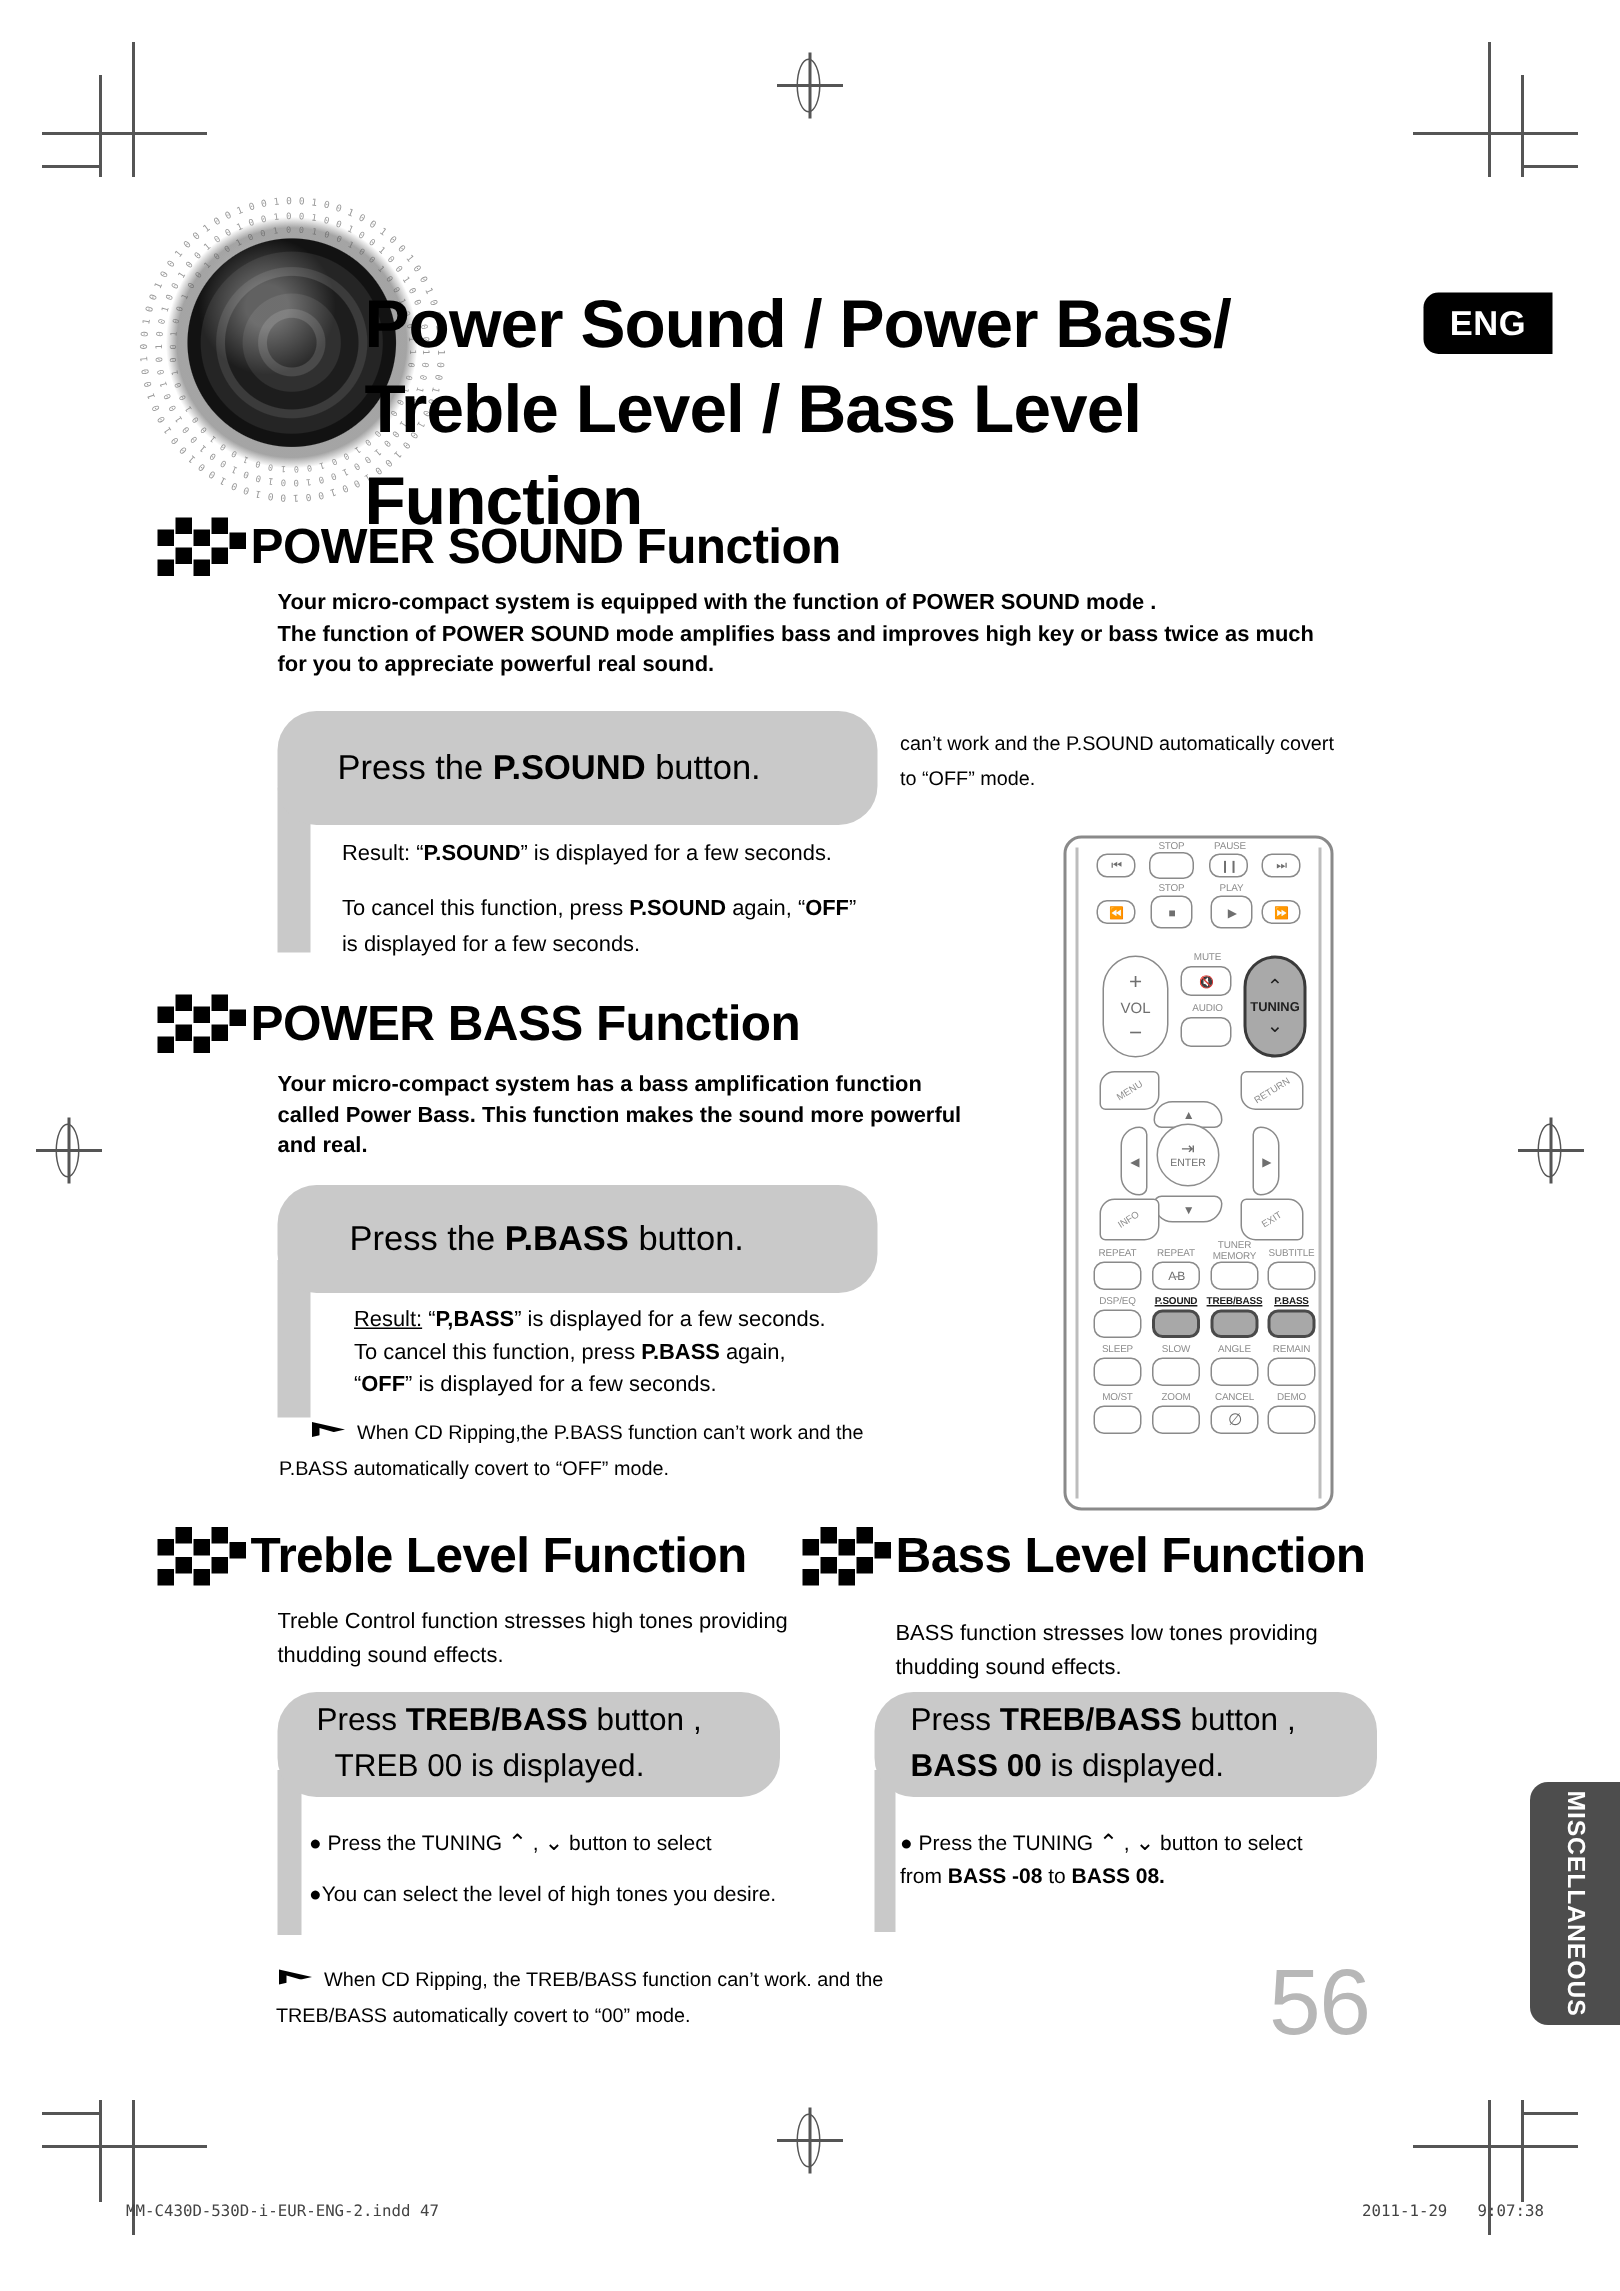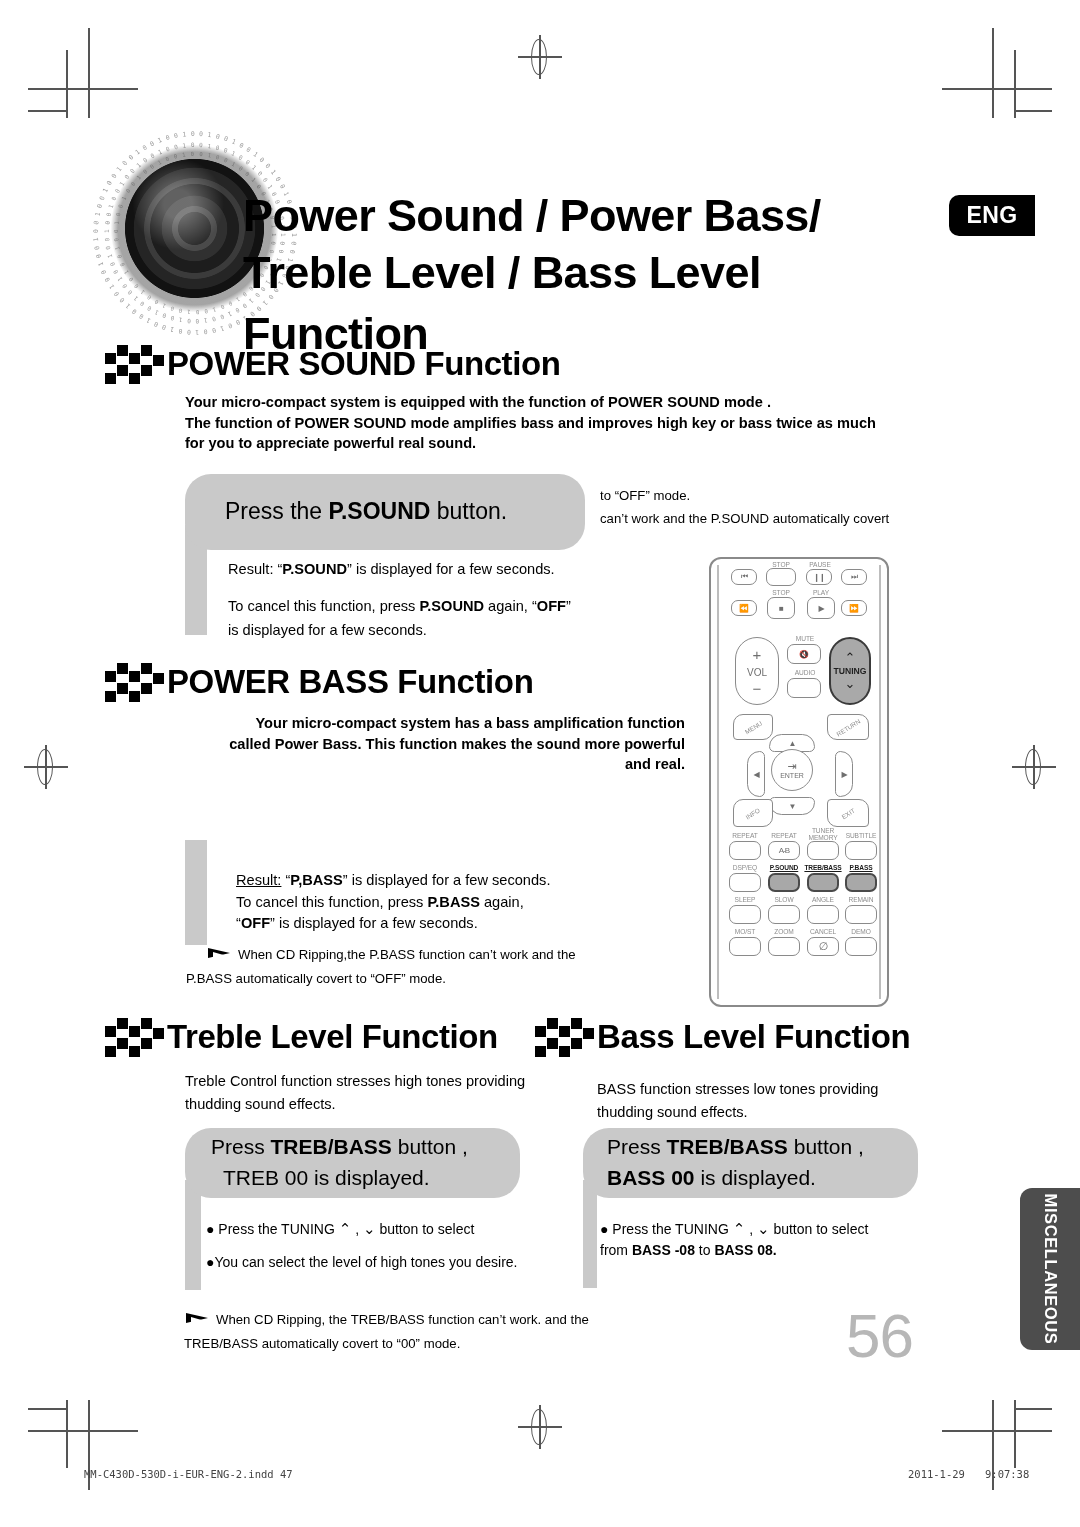--- a/index.html
+++ b/index.html
@@ -434,46 +434,51 @@
   </div>
 
   <div class="bodytxt" style="left:228px;top:595px;width:440px;line-height:1.62;">
     <div>
       <span>To cancel this function, press </span><span class="b">P.SOUND</span><span> again, “</span><span class="b">OFF</span><span>”</span>
     </div>
     <div>is displayed  for a few seconds.</div>
   </div>
 
   <div class="note" style="left:600px;top:485px;width:320px;">
+    <div>can’t work and the P.SOUND automatically covert</div>
     <div>to “OFF” mode.</div>
-    <div>can’t work and the P.SOUND automatically covert</div>
   </div>
 
   <div class="sec-head" style="left:105px;top:663px;">
     <span class="dotlogo">
       <i style="left:0;top:8px;"></i>
         <i style="left:12px;top:0;"></i>
         <i style="left:12px;top:20px;"></i>
       <i style="left:24px;top:8px;"></i>
         <i style="left:24px;top:28px;"></i>
         <i style="left:0;top:28px;"></i>
       <i style="left:36px;top:0;"></i>
         <i style="left:36px;top:20px;"></i>
         <i style="left:48px;top:10px;"></i>
     </span>
     <span class="txt">POWER BASS Function</span>
   </div>
 
-  <div class="bodytxt bold-para" style="left:185px;top:713px;width:500px;text-align:right;">
+  <div class="bodytxt bold-para" style="left:185px;top:713px;width:500px;">
     <div>Your micro-compact system has a bass amplification function</div>
     <div>called Power Bass. This function makes the sound more powerful</div>
     <div>and real.</div>
   </div>
 
   <div class="gbar" style="left:185px;top:840px;width:22px;height:105px;"></div>
+  <div class="callout" style="left:185px;top:790px;width:400px;height:72px;padding-left:48px;">
+    <div class="line">
+      <span>Press the </span><span class="b">P.BASS</span><span> button.</span>
+    </div>
+  </div>
 
   <div class="bodytxt" style="left:236px;top:870px;width:430px;line-height:1.48;">
     <div>
       <span style="text-decoration:underline;">Result:</span><span>  “</span><span class="b">P,BASS</span><span>” is displayed for a few seconds.</span>
     </div>
     <div>
       <span>To cancel this function, press </span><span class="b">P.BASS</span><span> again,</span>
     </div>
     <div>
       <span>“</span><span class="b">OFF</span><span>” is displayed  for a few seconds.</span>

